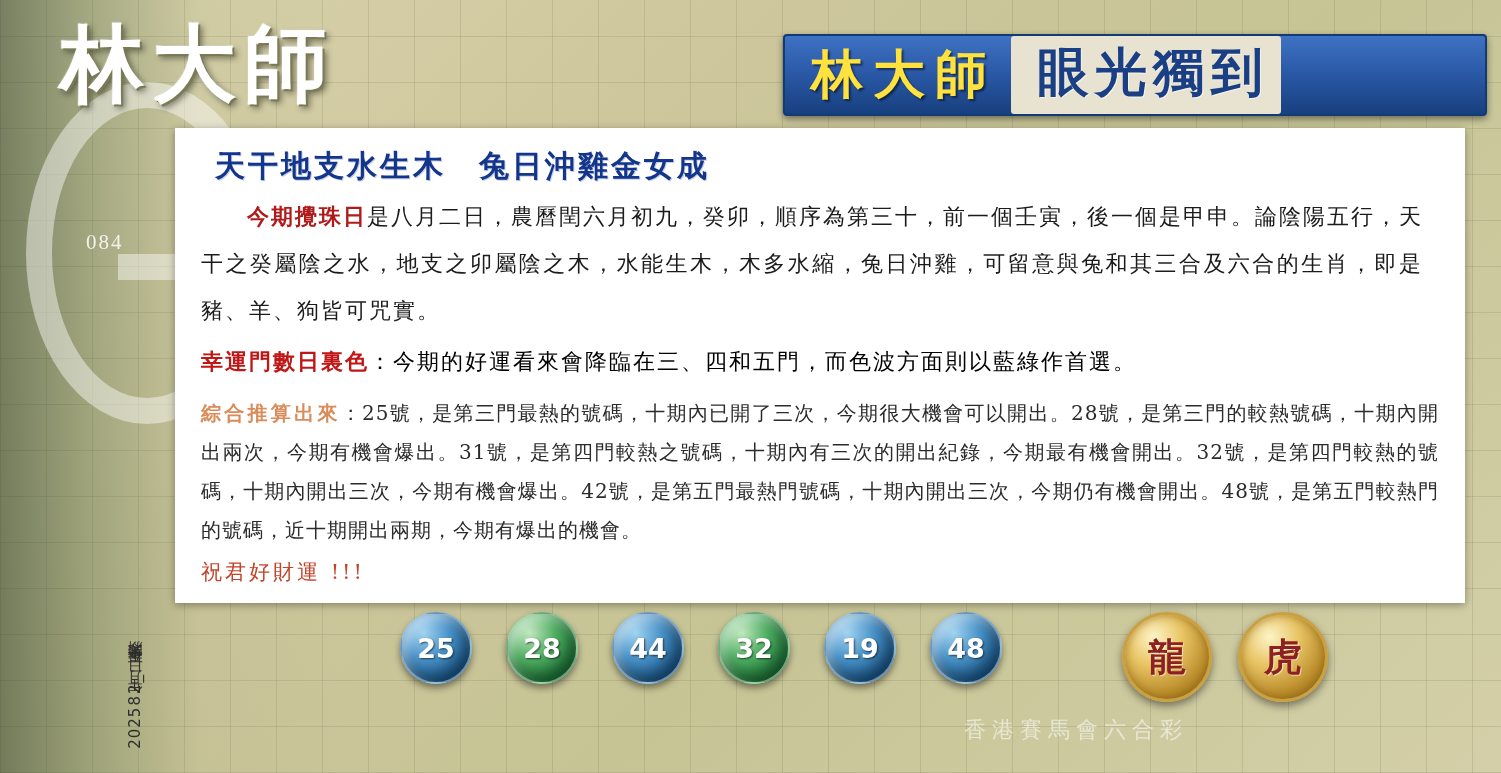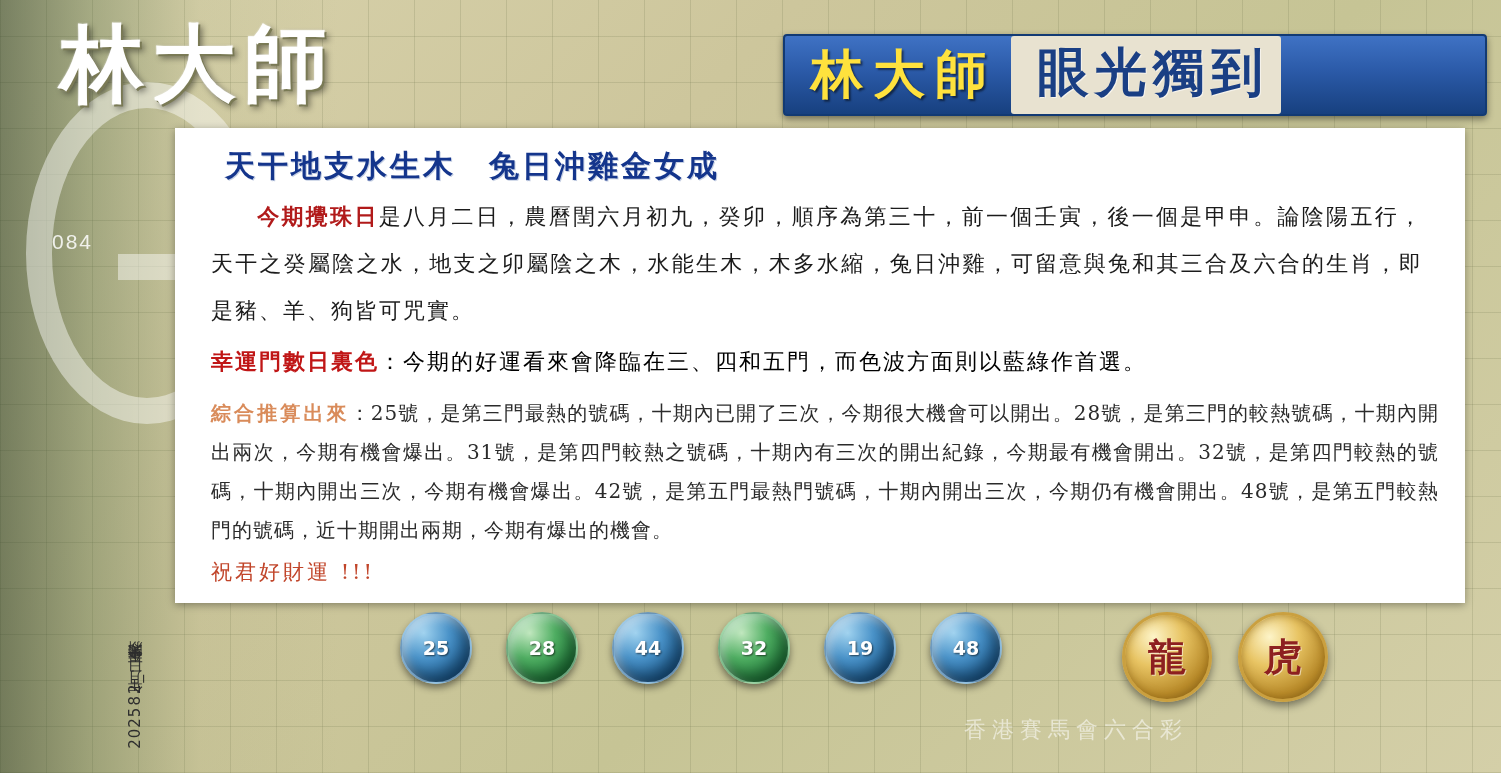--- a/index.html
+++ b/index.html
@@ -28,21 +28,22 @@
     border-radius:50%;
   }
   .ghost-mark .bar{
     position:absolute;left:96px;top:232px;width:120px;height:26px;
     background:rgba(255,255,255,.45);
   }
   .ghost-num{
     position:absolute;left:52px;top:230px;
     color:rgba(255,255,255,.85);
     font-size:21px;letter-spacing:2px;
-    font-family:Liberation Sans, sans-serif;
+    font-family:Liberation Serif, serif;
+    padding-left:34px;
   }
 
   
   .date-strip{
     position:absolute;left:126px;bottom:24px;
     writing-mode:vertical-rl;
     transform:rotate(180deg);
     font-size:15px;color:#2e2e2e;
     letter-spacing:1px;
     font-family:"DejaVu Sans","Liberation Sans",sans-serif;
@@ -86,21 +87,21 @@
     font-family:"DejaVu Sans","Liberation Sans",sans-serif;
     text-shadow:1px 1px 0 rgba(255,255,255,.6);
   }
 
   
   .card{
     position:absolute;left:175px;top:128px;
     width:1290px;height:475px;
     background:#ffffff;
     box-shadow:0 2px 8px rgba(0,0,0,.35);
-    padding:10px 26px 10px 36px;
+    padding:10px 26px 10px 26px;
     box-sizing:border-box;
   }
   .headline{
     color:#14358c;font-size:30px;font-weight:bold;letter-spacing:3px;
     margin:8px 0 6px 14px;
     font-family:"DejaVu Sans","Liberation Sans",sans-serif;
     text-shadow:1px 1px 0 rgba(140,160,200,.5);
   }
   .para{
     font-size:22px;line-height:47px;color:#1b1b1b;
@@ -126,21 +127,21 @@
   }
 
   
   .balls{
     position:absolute;left:400px;top:612px;
     display:flex;gap:34px;
   }
   .ball{
     width:68px;height:68px;border-radius:50%;
     display:flex;align-items:center;justify-content:center;
-    font-size:19px;font-weight:bold;color:#ffffff;
+    font-size:27px;font-weight:bold;color:#ffffff;
     font-family:"DejaVu Sans","Liberation Sans",sans-serif;
     box-shadow:0 4px 7px rgba(0,0,0,.45), inset -6px -8px 14px rgba(0,0,0,.35), inset 5px 6px 10px rgba(255,255,255,.45);
     border:2px solid rgba(255,255,255,.35);
     text-shadow:1px 1px 2px rgba(0,0,0,.6);
   }
   .ball.blue{background:radial-gradient(circle at 32% 28%, #9fd2ef 0%, #4a93c9 38%, #1d5d92 75%, #123f68 100%);}
   .ball.green{background:radial-gradient(circle at 32% 28%, #bfe7bd 0%, #4fae62 38%, #1f7a3a 75%, #145228 100%);}
 
   
   .coins{

